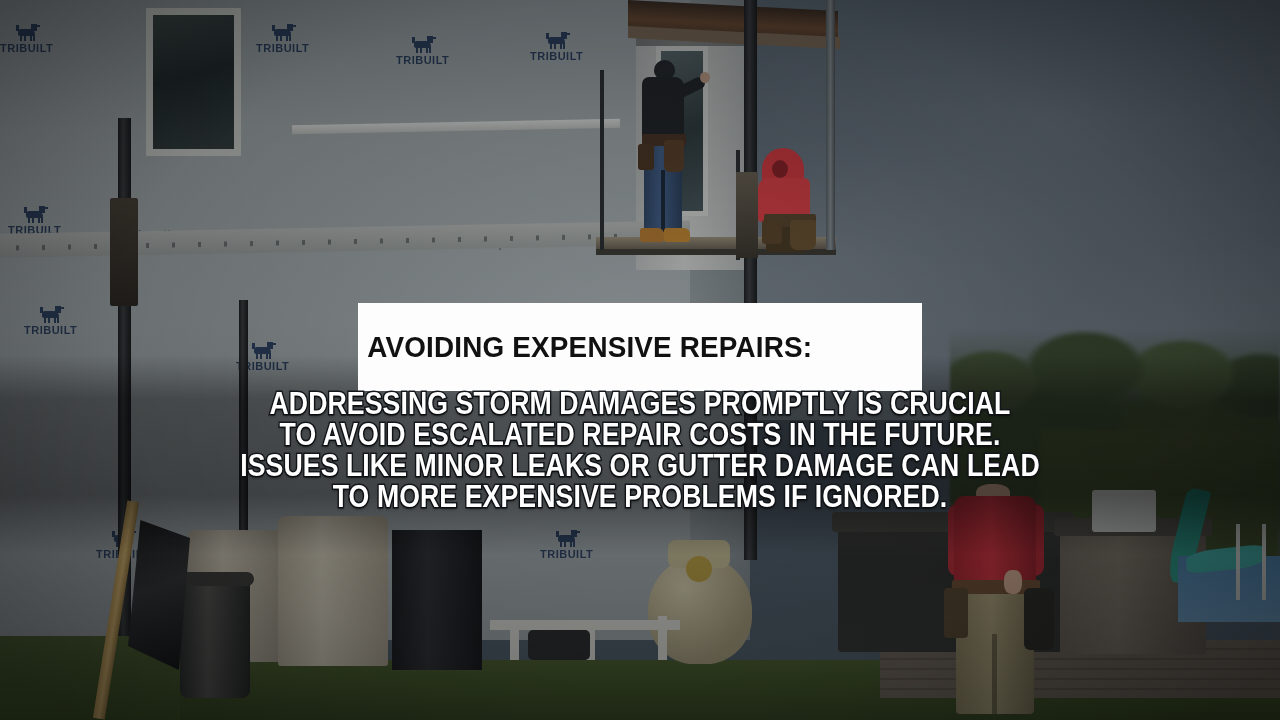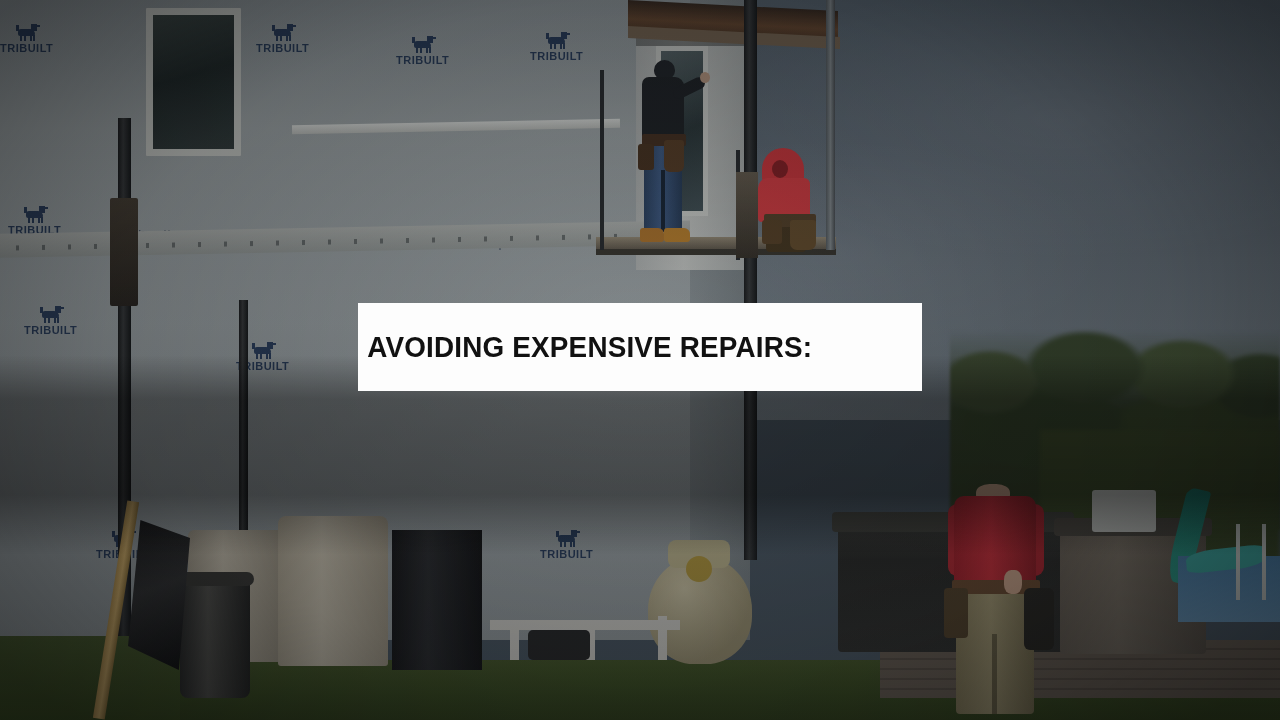--- a/index.html
+++ b/index.html
@@ -513,14 +513,20 @@
     </div>
 
     <div class="grade"></div>
     <div class="copy-scrim"></div>
   </div>
 
   <div class="title-banner">
     <span class="title-text">AVOIDING EXPENSIVE REPAIRS:</span>
   </div>
 
+  <div class="body-copy" id="body-copy">
+      <span class="ln">ADDRESSING STORM DAMAGES PROMPTLY IS CRUCIAL</span>
+      <span class="ln">TO AVOID ESCALATED REPAIR COSTS IN THE FUTURE.</span>
+      <span class="ln">ISSUES LIKE MINOR LEAKS OR GUTTER DAMAGE CAN LEAD</span>
+      <span class="ln">TO MORE EXPENSIVE PROBLEMS IF IGNORED.</span>
+    </div>
 
 </div>
 
 </body></html>

